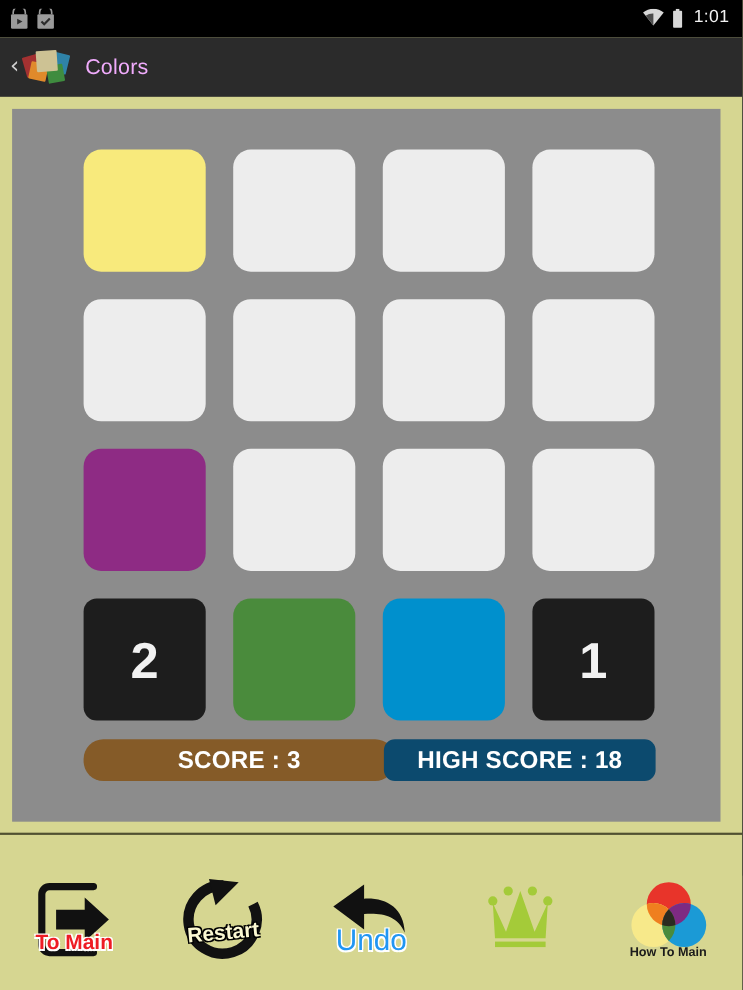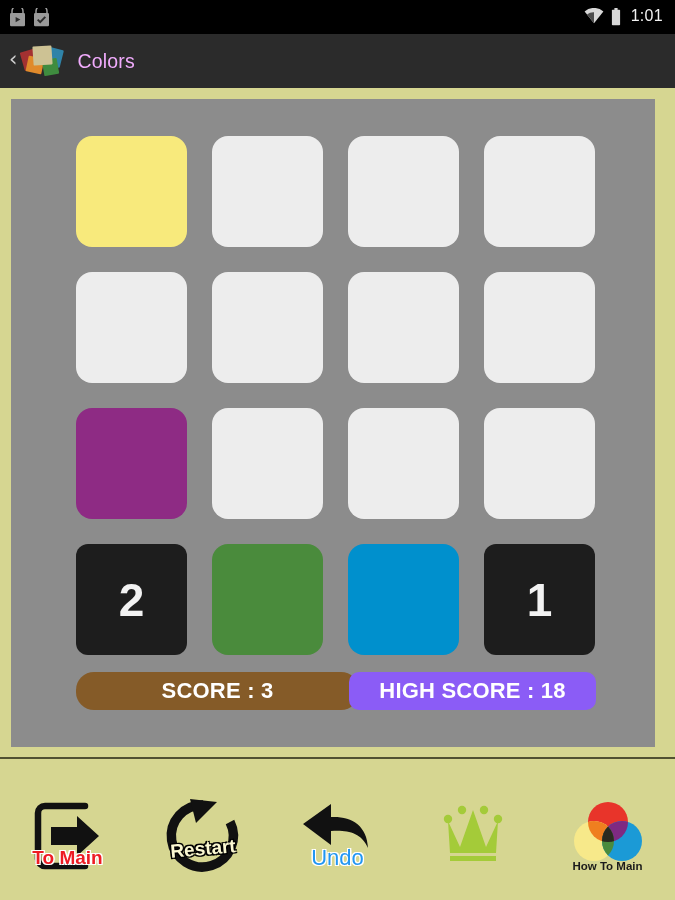--- a/index.html
+++ b/index.html
@@ -193,21 +193,21 @@
     bottom: 20px;
     font-size: 19px;
     color: #fbf8d2;
     transform: rotate(-5deg);
     text-shadow:
       -1.3px -1.3px 0 #000, 1.3px -1.3px 0 #000,
       -1.3px 1.3px 0 #000, 1.3px 1.3px 0 #000;
   }
   .lbl-undo {
     bottom: 9px;
-    font-size: 22px;
+    font-size: 27px;
     font-weight: normal;
     color: #2196f3;
     text-shadow:
       -1.1px -1.1px 0 #fff, 1.1px -1.1px 0 #fff,
       -1.1px 1.1px 0 #fff, 1.1px 1.1px 0 #fff;
   }
   .lbl-howto {
     bottom: 6px;
     font-size: 11.5px;
     font-weight: bold;
@@ -309,21 +309,21 @@
       <div class="tile" style="background: rgb(0, 144, 205);">
           <span></span>
         </div>
       <div class="tile num" style="background: rgb(29, 29, 29);">
           <span>1</span>
         </div>
     </div>
 
     <div class="scores">
       <div class="scorebar left" style="background: rgb(133, 91, 40);">SCORE : 3</div>
-      <div class="scorebar right" style="background: #8b5cf6;">HIGH SCORE : 18</div>
+      <div class="scorebar right" style="background: #0c4a6e;">HIGH SCORE : 18</div>
     </div>
   </div>
 
   <div class="divider"></div>
 
   <div class="toolbar">
 
     <div class="tool" style="left:0px;">
       <div class="tool-inner">
         <svg class="svgicon" width="86" height="82" viewBox="0 0 86 82">

